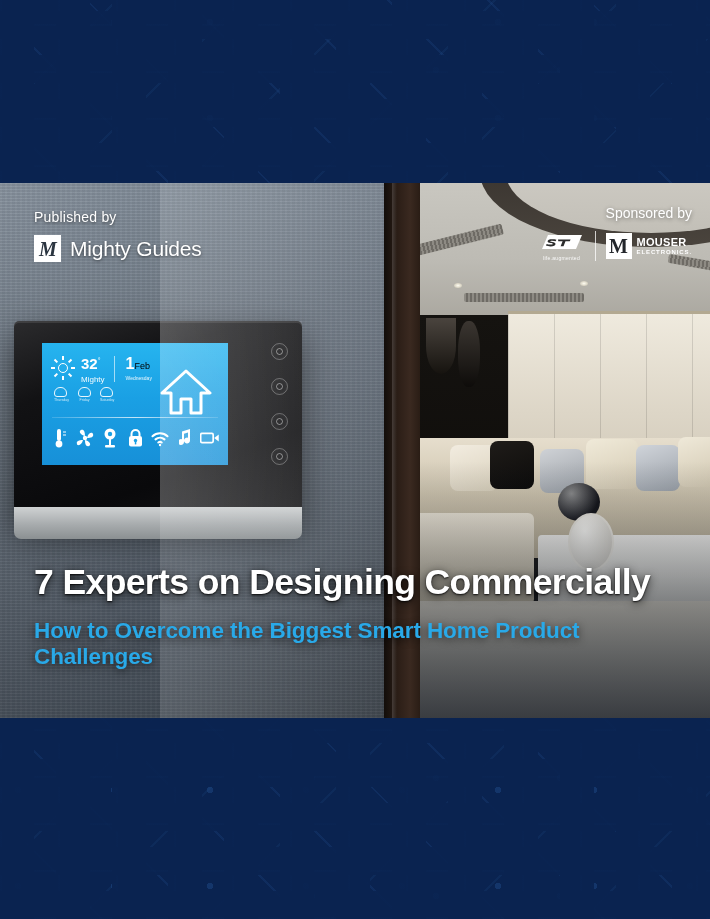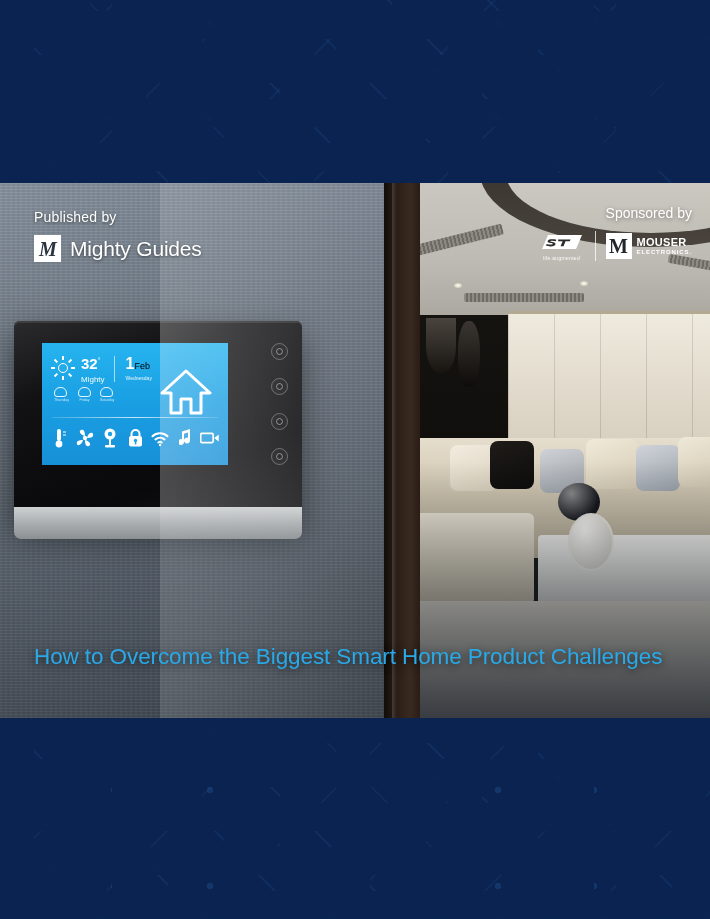--- a/index.html
+++ b/index.html
@@ -248,21 +248,21 @@
 
   
   .titles{ position:absolute; left:34px; bottom:48px; width:660px; }
   h1.title{
     color:#fff; font-size:35.5px; line-height:1.12; font-weight:700;
     letter-spacing:-.6px;
     text-shadow:0 2px 10px rgba(0,0,0,.75), 0 1px 2px rgba(0,0,0,.85);
   }
   .subtitle{
     margin-top:15px;
-    color:#29a9e8; font-size:22.5px; font-weight:400; letter-spacing:-.1px;
+    color:#29a9e8; font-size:22.5px; font-weight:700; letter-spacing:-.1px;
     text-shadow:0 2px 8px rgba(0,0,0,.65);
   }
 </style>
 </head>
 <body>
 
 <div class="page">
 
   <div class="circuit"></div>
 
@@ -453,18 +453,18 @@
           </div>
           <div class="mouser-wordmark">
             <span class="w1">MOUSER</span>
             <span class="w2">ELECTRONICS.</span>
           </div>
         </div>
       </div>
     </div>
 
     <div class="titles">
-      <h1 class="title"><br></h1>
+      <h1 class="title"><span>7 Experts on Designing Commercially</span><br></h1>
       <div class="subtitle">How to Overcome the Biggest Smart Home Product Challenges</div>
     </div>
 
   </div>
 </div>
 
 </body></html>

